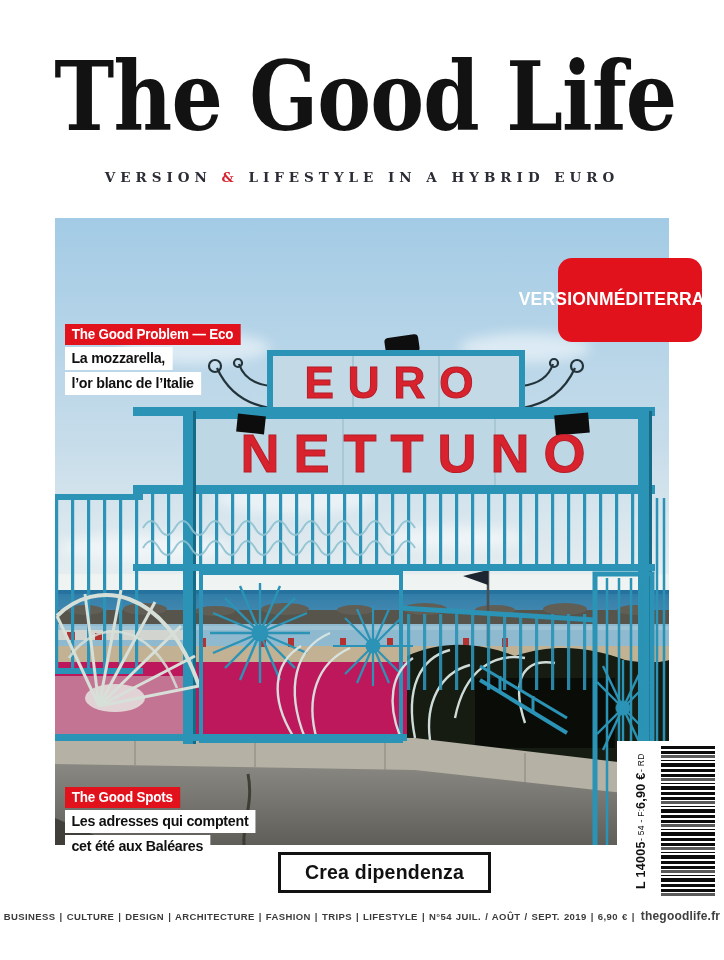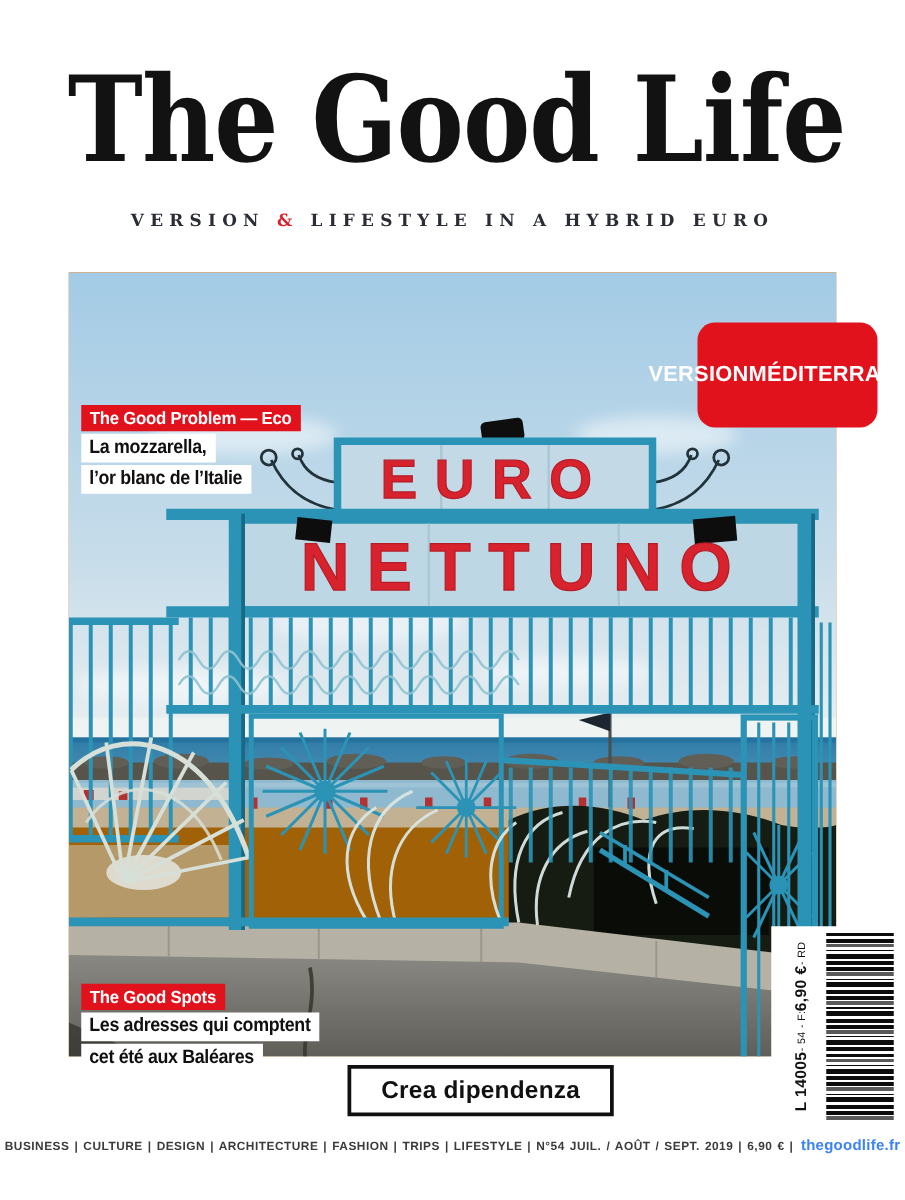--- a/index.html
+++ b/index.html
@@ -11,21 +11,21 @@
             font-family:"DejaVu Serif",serif;font-weight:bold;font-size:95px;line-height:.98;
             letter-spacing:-1px;color:#121212;transform:scaleX(.85);transform-origin:center;
             white-space:nowrap;}
   .tagline{position:absolute;top:169px;left:0;width:724px;text-align:center;
            font-family:"DejaVu Serif",serif;font-weight:bold;font-size:13.5px;
            letter-spacing:5px;color:#2b2d36;white-space:nowrap;}
   .tagline .amp{color:#d8232e;}
 
   
   .photo{position:absolute;left:55px;top:218px;width:614px;height:627px;overflow:hidden;
-         background:#a16207;}
+         background:#be185d;}
 
   
   .edition{position:absolute;left:558px;top:258px;width:144px;height:84px;background:#e2121c;
            border-radius:14px;color:#fff;display:flex;flex-direction:row;align-items:center;
            justify-content:center;font-weight:bold;font-size:17.5px;line-height:1.35;
            letter-spacing:.2px;text-align:center;}
 
   
   .story{position:absolute;left:65px;}
   .story-tag{display:table;background:#e2121c;color:#fff;font-weight:bold;font-size:14px;
@@ -48,21 +48,21 @@
   .bc-big{font-weight:bold;font-size:12.5px;}
   .bc-small{font-size:8.5px;}
   .barcode-stripes{flex:1;background:repeating-linear-gradient(180deg,
       #0c0c0c 0 3px,#ffffff 3px 5px,#0c0c0c 5px 8px,#ffffff 8px 9px,
       #5a5a5a 9px 12px,#ffffff 12px 14px,#0c0c0c 14px 15px,#ffffff 15px 17px,
       #0c0c0c 17px 21px,#ffffff 21px 23px);}
 
   
   .footer{position:absolute;top:909px;left:0;width:724px;text-align:center;color:#3b3b3b;
           font-weight:bold;font-size:9.5px;letter-spacing:.4px;word-spacing:1px;white-space:nowrap;}
-  .footer .site{font-size:12px;letter-spacing:.2px;color:#3b82f6;margin-left:2px;}
+  .footer .site{font-size:12px;letter-spacing:.2px;color:#404040;margin-left:2px;}
 </style>
 </head>
 <body>
 
 <div class="page">
 
   <div class="masthead">The Good Life</div>
   <div class="tagline">
     <span>VERSION </span><span class="amp">&amp;</span><span> LIFESTYLE IN A HYBRID EURO</span>
   </div>

